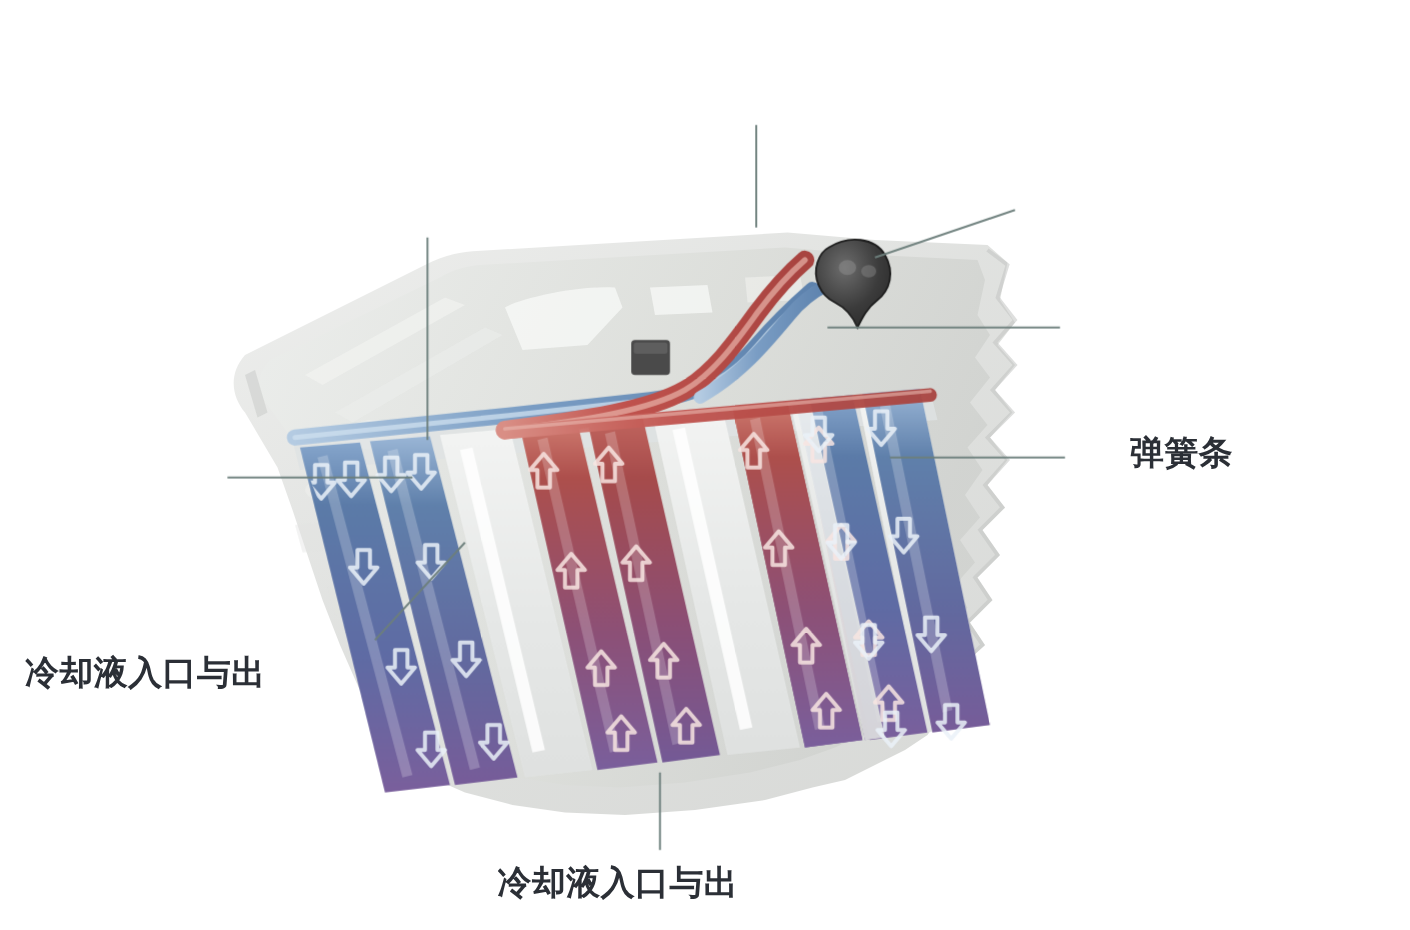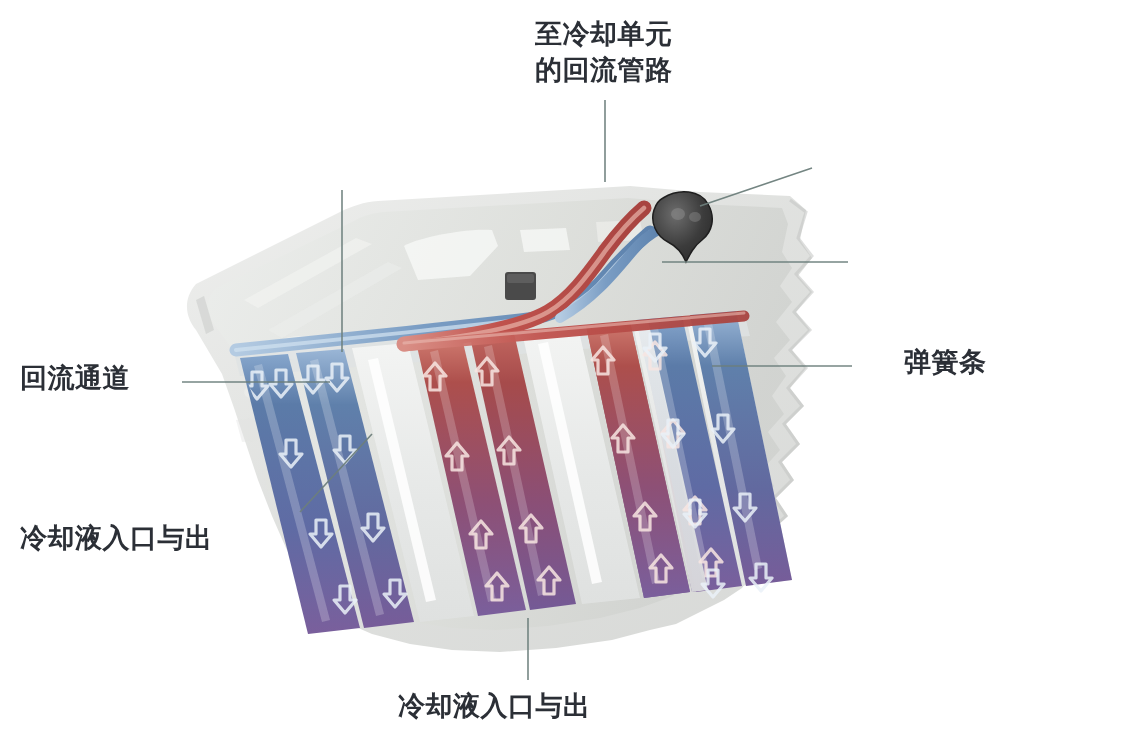--- a/index.html
+++ b/index.html
@@ -311,27 +311,24 @@
       <path d="M342,190 L342,352"></path>
       <path d="M812,168 L700,206"></path>
       <path d="M848,262 L662,262"></path>
       <path d="M852,366 L712,366"></path>
       <path d="M182,382 L330,382"></path>
       <path d="M300,512 L372,434"></path>
       <path d="M528,680 L528,618"></path>
     </g>
   </svg>
 
-  <div class="label lbl-return-pipe">至冷却单元
-的回流管路</div>
 
 
 
 
   <div class="label lbl-spring">弹簧条</div>
 
-  <div class="label lbl-return-ch">回流通道</div>
 
   <div class="label lbl-supply-ch">冷却液入口与出</div>
 
   <div class="label lbl-main-ch">冷却液入口与出</div>
 
 </div>
 
 </body></html>

